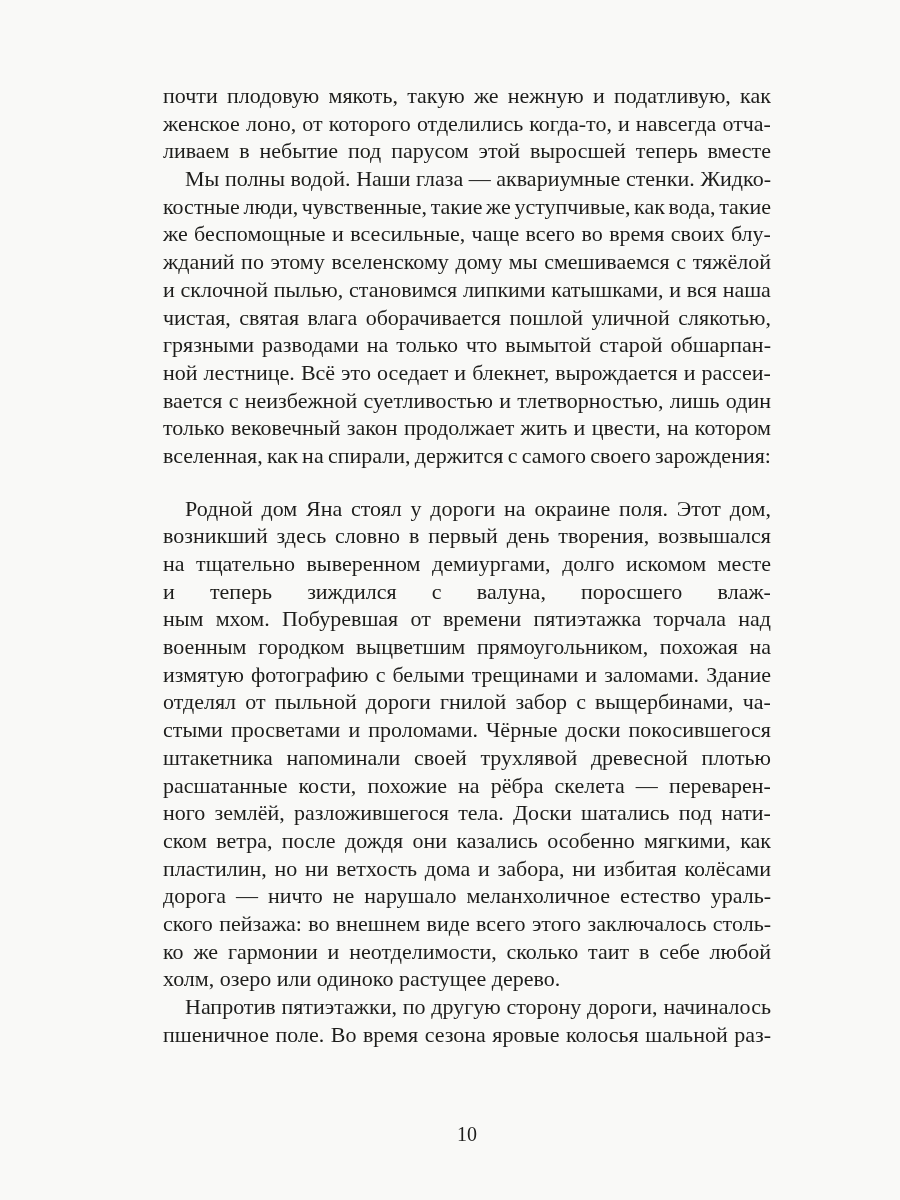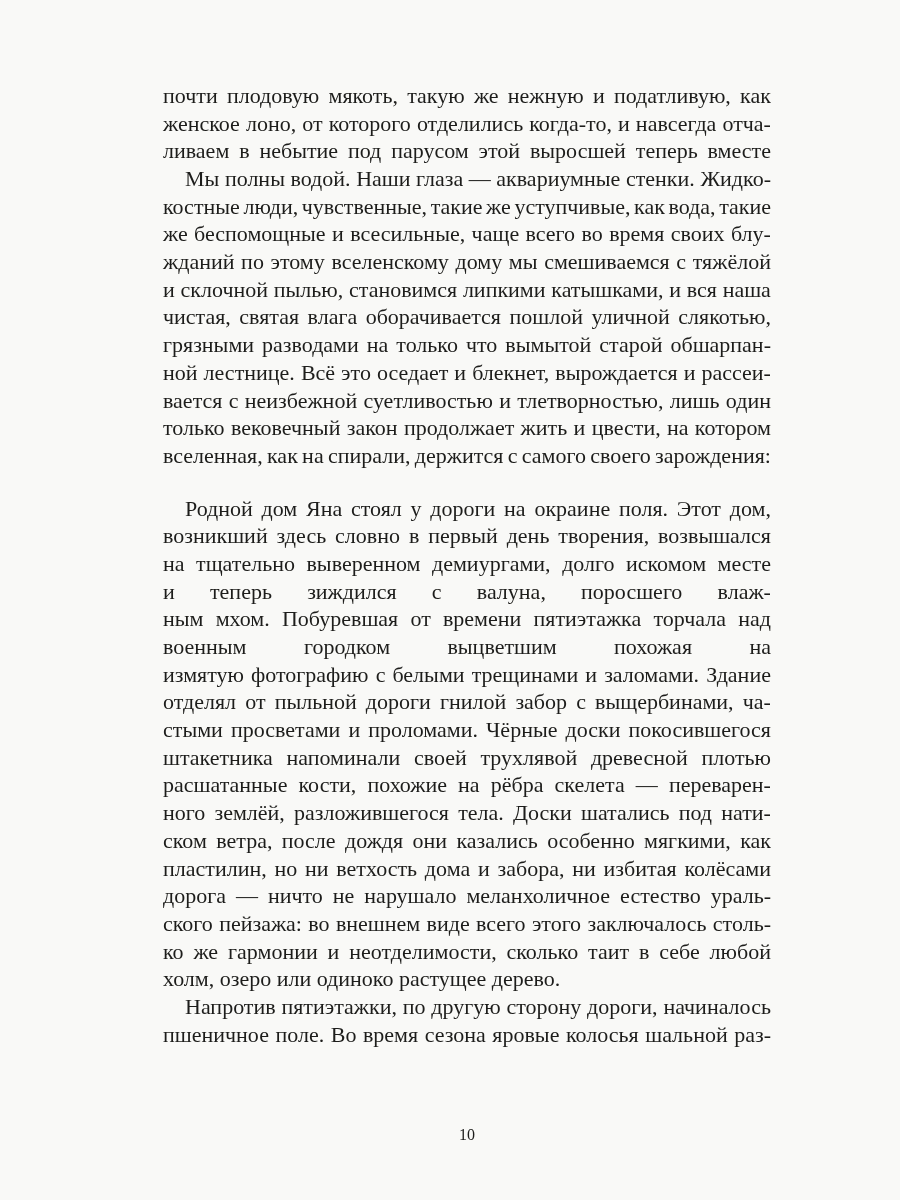--- a/index.html
+++ b/index.html
@@ -35,36 +35,35 @@
     margin-top: 25px;
   }
   .line {
     height: 27.7px;
     white-space: nowrap;
   }
   .line.justified {
     display: flex;
     justify-content: space-between;
     white-space: normal;
-    align-items: flex-end;
   }
   .line.justified span {
     white-space: nowrap;
     flex: 0 0 auto;
   }
   .line.indented {
     padding-left: 22px;
   }
   .page-number {
     position: absolute;
     top: 1121px;
     left: 163px;
     width: 608px;
     text-align: center;
-    font-size: 16px;
+    font-size: 20px;
     line-height: 27px;
   }
 </style>
 </head>
 <body style="background: rgb(249, 249, 247); color: rgb(29, 29, 27);">
 
 <div class="page">
   <div class="text-column">
       <div class="paragraph">
         <div class="line justified">
@@ -271,20 +270,21 @@
           <span>от</span>
           <span>времени</span>
           <span>пятиэтажка</span>
           <span>торчала</span>
           <span>над</span>
         </div>
         <div class="line justified">
           <span>военным</span>
           <span>городком</span>
           <span>выцветшим</span>
+          <span>прямоугольником,</span>
           <span>похожая</span>
           <span>на</span>
         </div>
         <div class="line justified">
           <span>измятую</span>
           <span>фотографию</span>
           <span>с</span>
           <span>белыми</span>
           <span>трещинами</span>
           <span>и</span>

